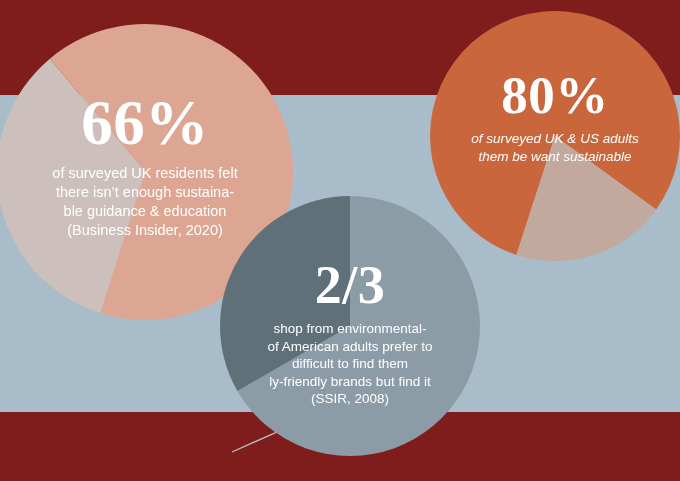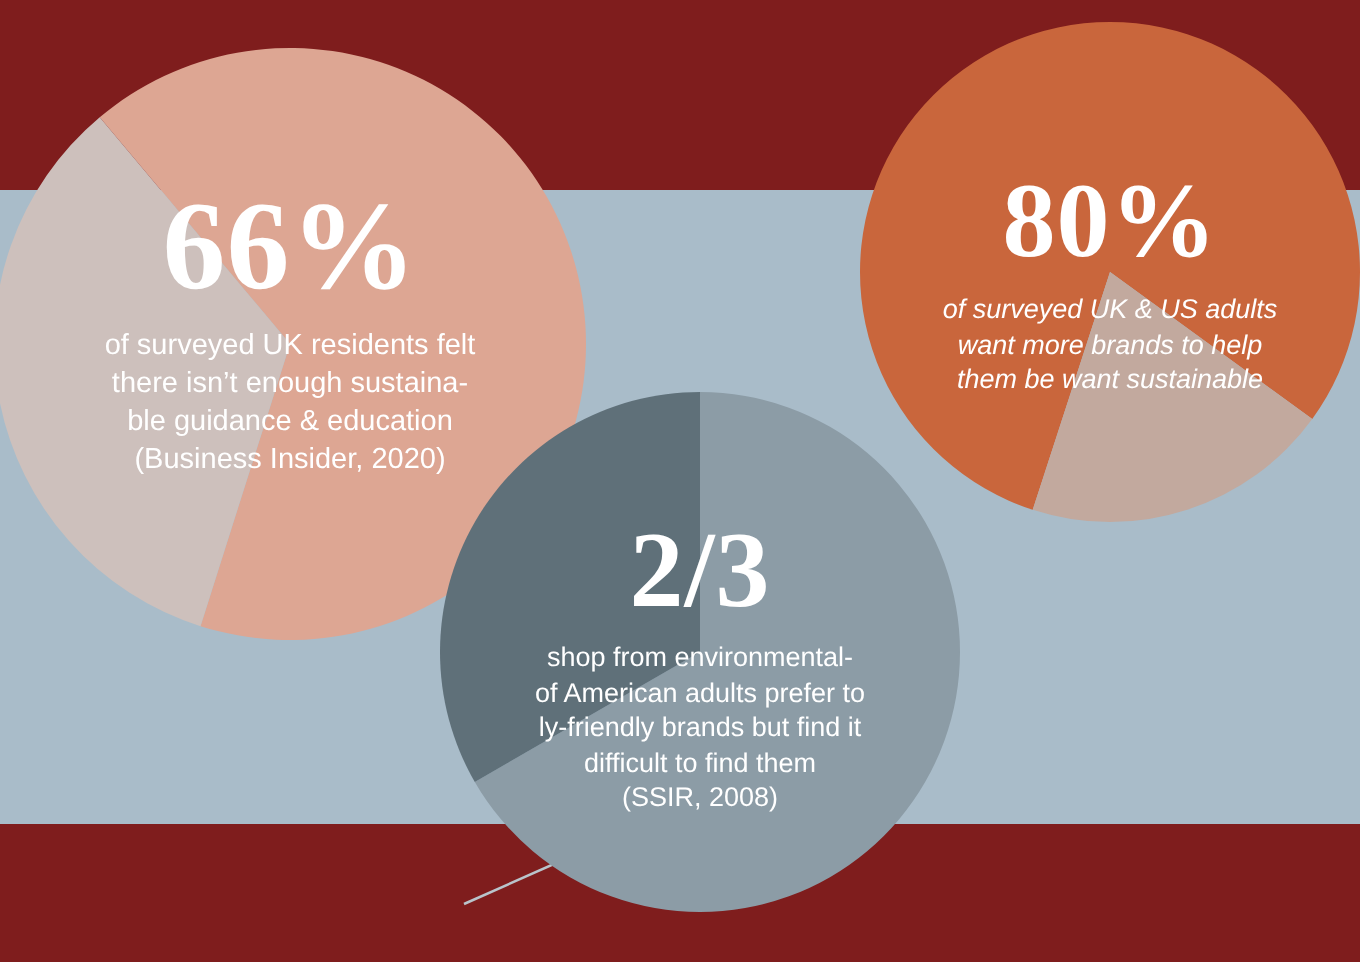--- a/index.html
+++ b/index.html
@@ -42,21 +42,21 @@
   .caption .ln{display:block;}
 
   
   #pie-1{left:-5px;top:22px;width:300px;height:300px;}
   #pie-1 .content{top:70px;}
   #pie-1 .big-num{font-size:63px;}
   #pie-1 .caption{font-size:14.5px;line-height:19px;margin-top:9px;}
 
   
   #pie-2{left:430px;top:11px;width:250px;height:250px;}
-  #pie-2 .content{top:74px;}
+  #pie-2 .content{top:58px;}
   #pie-2 .big-num{font-size:53px;}
   #pie-2 .caption{font-size:13.5px;line-height:17.5px;margin-top:8px;font-style:italic;}
 
   
   #pie-3{left:220px;top:196px;width:260px;height:260px;}
   #pie-3 .content{top:62px;}
   #pie-3 .big-num{font-size:54px;}
   #pie-3 .caption{font-size:13.5px;line-height:17.5px;margin-top:8px;}
 
   .leader-line{position:absolute;}
@@ -90,21 +90,20 @@
     <svg class="pie-svg" id="pie-2-svg" width="250" height="250" viewBox="0 0 250 250">
       <g id="pie-2-slices">
           <path d="M 125 125 L 86.37287570313158 243.8820645368942 A 125 125 0 1 1 226.12712429686837 198.4731565365592 Z" fill="#c9663c"></path>
           <path d="M 125 125 L 226.12712429686837 198.4731565365592 A 125 125 0 0 1 86.37287570313161 243.8820645368942 Z" fill="#c2a99e"></path>
         </g>
     </svg>
     <div class="content">
       <span class="big-num">80%</span>
       <span class="caption">
         <span class="ln">of surveyed UK &amp; US adults</span>
-        <span class="ln">want more brands to help</span>
         <span class="ln">them be want sustainable</span>
       </span>
     </div>
   </div>
 
   <svg class="leader-line" id="leader" width="110" height="60" style="left:222px;top:402px;">
     <line id="leader-seg" x1="10" y1="50" x2="100" y2="10" stroke="#b9c4cb" stroke-width="1.3"></line>
   </svg>
 
   <div class="pie-wrap" id="pie-3">
@@ -112,20 +111,20 @@
       <g id="pie-3-slices">
           <path d="M 130 130 L 130 0 A 130 130 0 1 1 17.403086409185036 194.97641918282778 Z" fill="#8c9ca6"></path>
           <path d="M 130 130 L 17.403086409185036 194.97641918282778 A 130 130 0 0 1 129.99999999999997 0 Z" fill="#5f7079"></path>
         </g>
     </svg>
     <div class="content">
       <span class="big-num">2/3</span>
       <span class="caption">
         <span class="ln">shop from environmental-</span>
         <span class="ln">of American adults prefer to</span>
+        <span class="ln">difficult to find them</span>
         <span class="ln">ly-friendly brands but find it</span>
-        <span class="ln">difficult to find them</span>
         <span class="ln">(SSIR, 2008)</span>
       </span>
     </div>
   </div>
 
 </div>
 
 </body></html>

